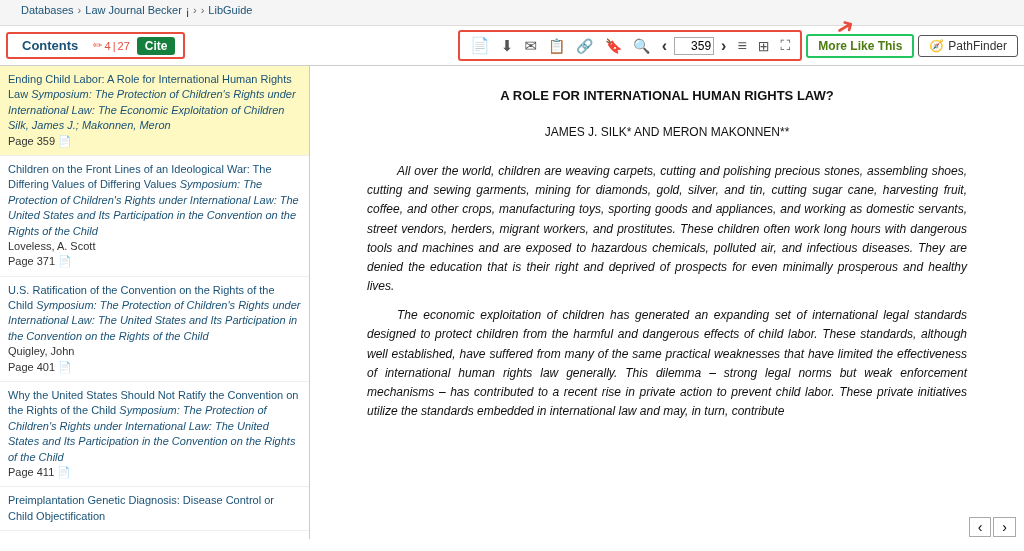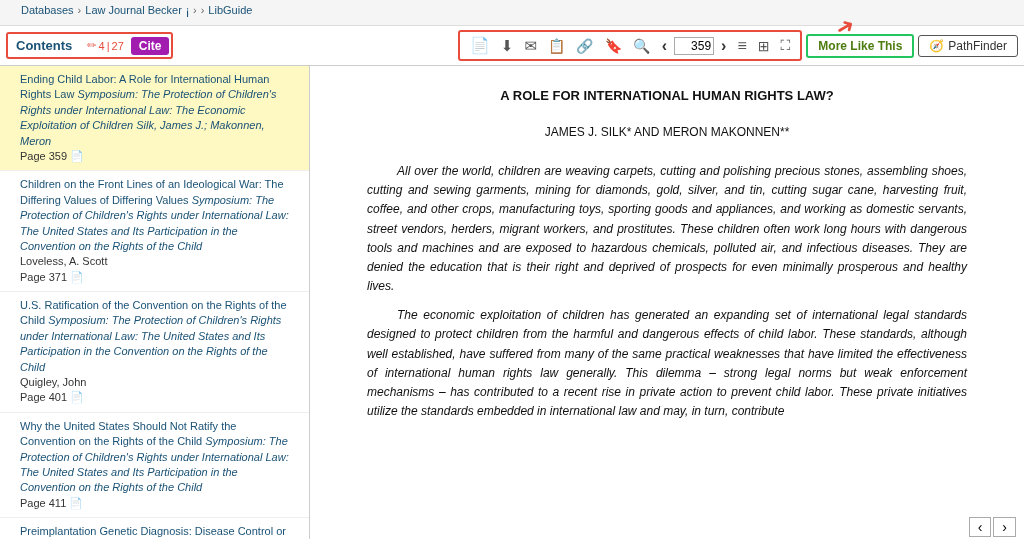--- a/index.html
+++ b/index.html
@@ -26,21 +26,21 @@
       border-bottom: 1px solid #ccc;
       padding: 4px 6px;
       background: #fff;
       gap: 4px;
     }
     .toolbar-left {
       display: flex;
       align-items: center;
       gap: 2px;
       border: 2px solid #e74c3c;
-      padding: 2px 2px;
+      padding: 2px 8px;
       border-radius: 3px;
     }
     .toolbar-btn {
       background: none;
       border: none;
       cursor: pointer;
       padding: 2px 5px;
       font-size: 12px;
       color: #333;
       display: flex;
@@ -53,21 +53,21 @@
       padding: 2px 6px;
     }
     .citations-btn {
       color: #e74c3c;
       font-size: 11px;
       display: flex;
       align-items: center;
       gap: 2px;
     }
     .cite-btn {
-      background: #a21caf;
+      background: #15803d;
       color: #fff;
       border: none;
       border-radius: 3px;
       padding: 2px 8px;
       font-size: 12px;
       cursor: pointer;
       font-weight: bold;
     }
     .divider { color: #aaa; font-size: 14px; }
     .spacer { flex: 1; }
@@ -138,21 +138,21 @@
     }
 
     
     .left-panel {
       width: 310px;
       border-right: 1px solid #ccc;
       overflow-y: auto;
       padding: 0;
     }
     .toc-item {
-      padding: 6px 20px;
+      padding: 6px 8px;
       border-bottom: 1px solid #eee;
       cursor: pointer;
       font-size: 11px;
       line-height: 1.4;
     }
     .toc-item.active { background: #fef9c3; }
     .toc-item .title-link { color: #1a5276; text-decoration: none; font-weight: normal; }
     .toc-item .italic { font-style: italic; }
     .toc-item .author { color: #333; }
     .toc-item .page-info { color: #333; display: flex; align-items: center; gap: 3px; }

